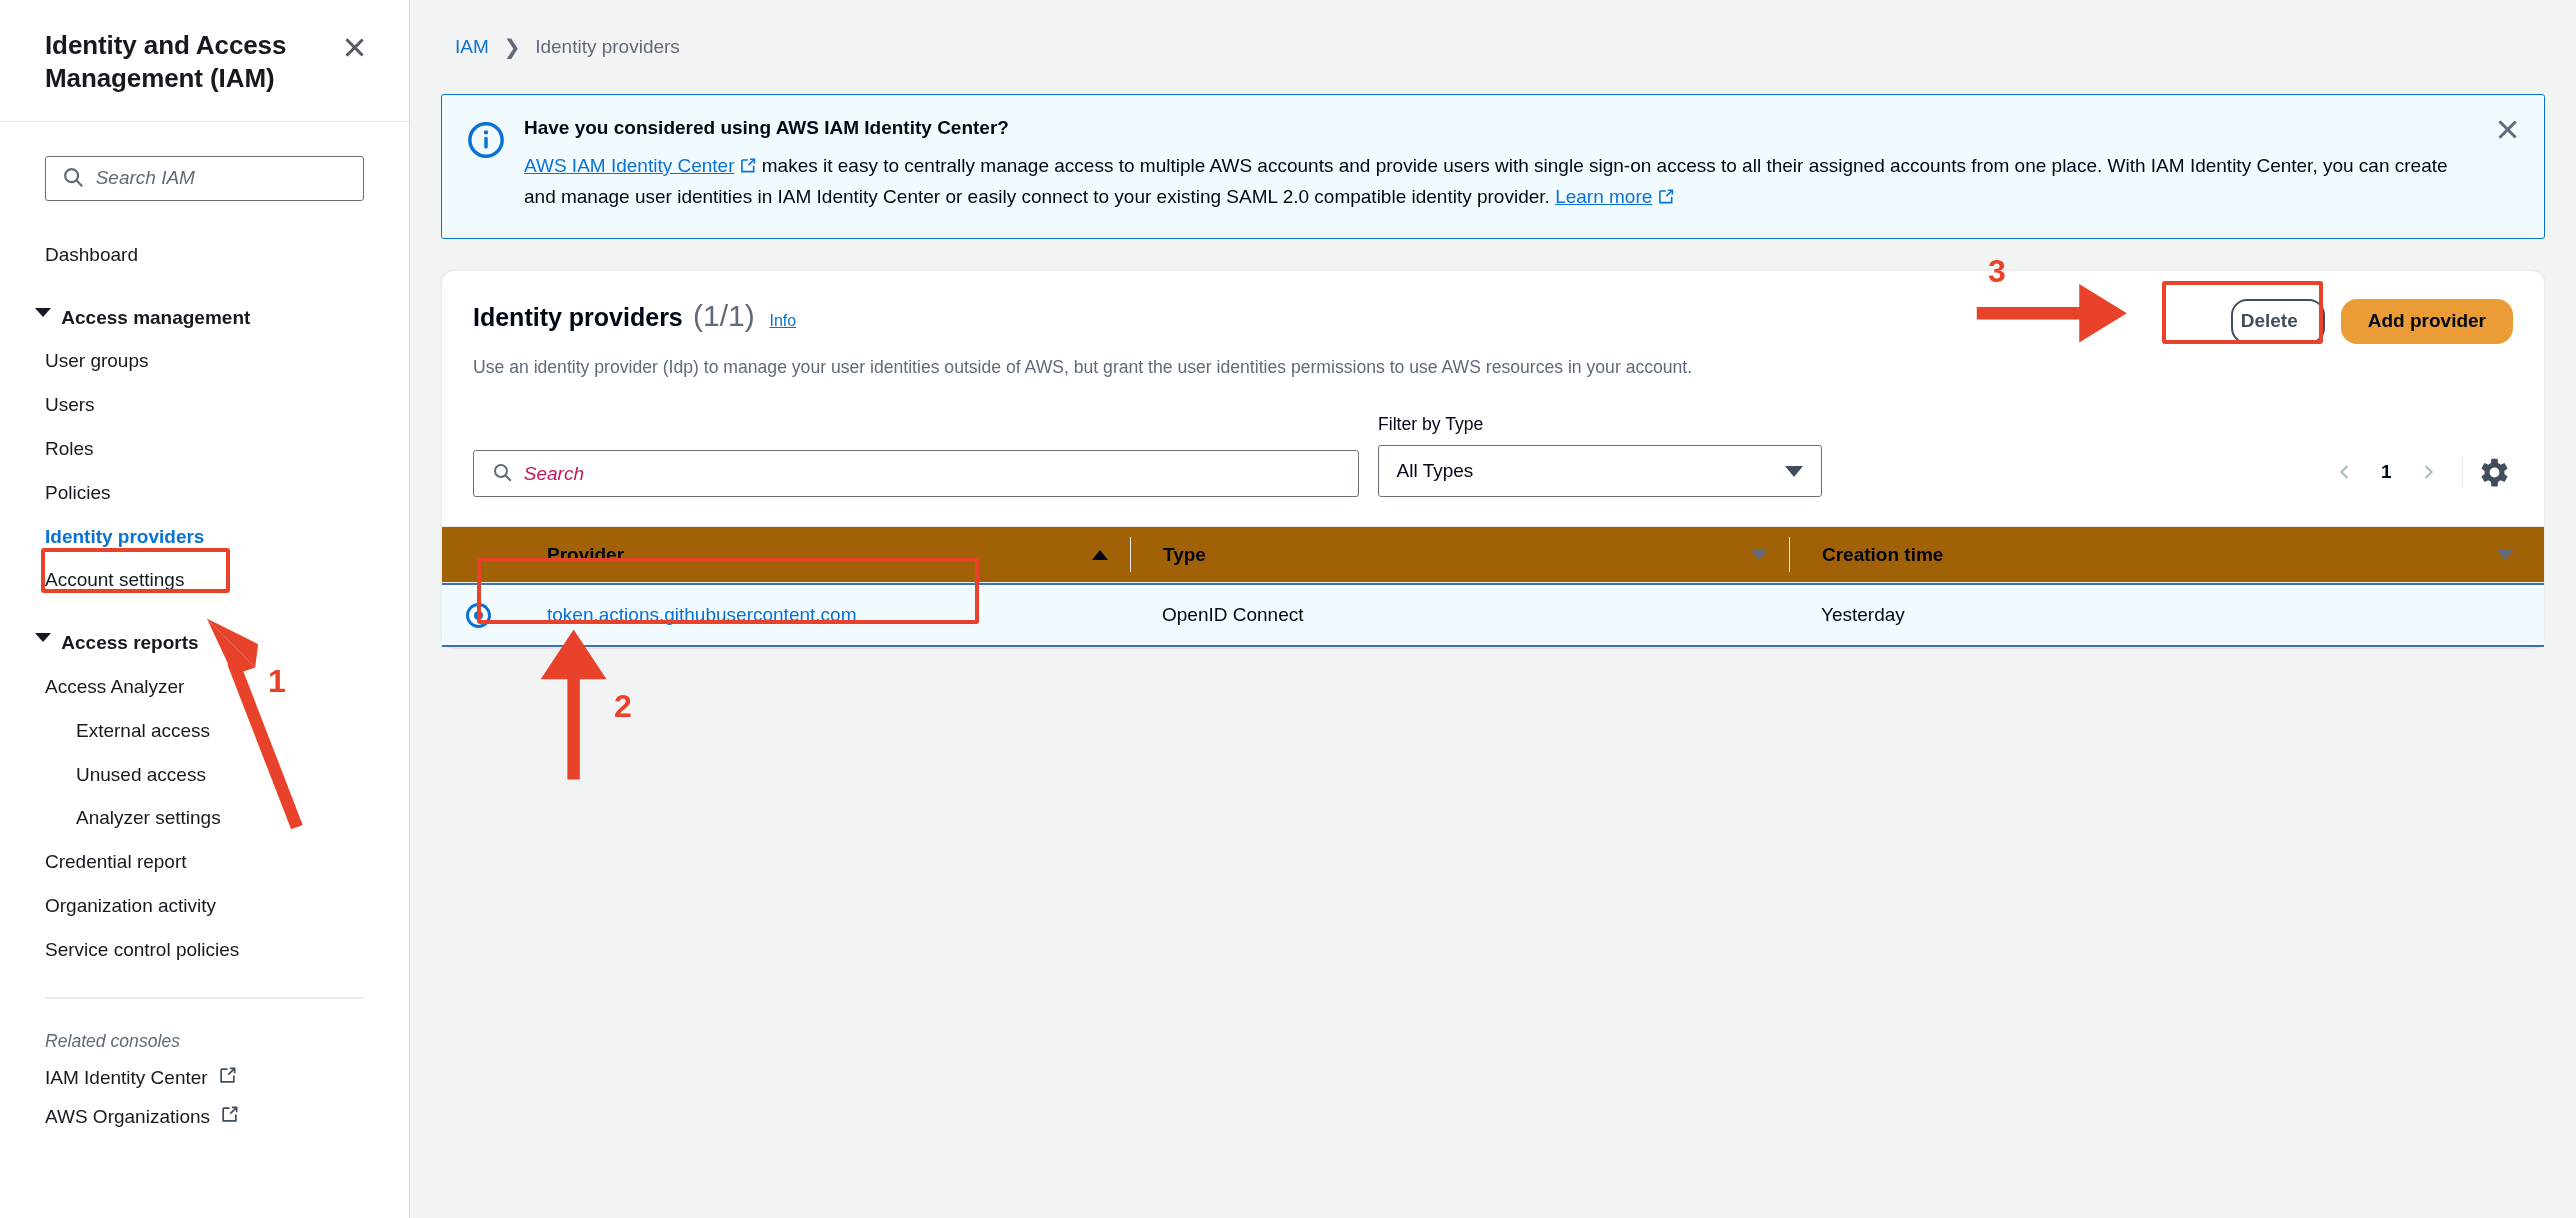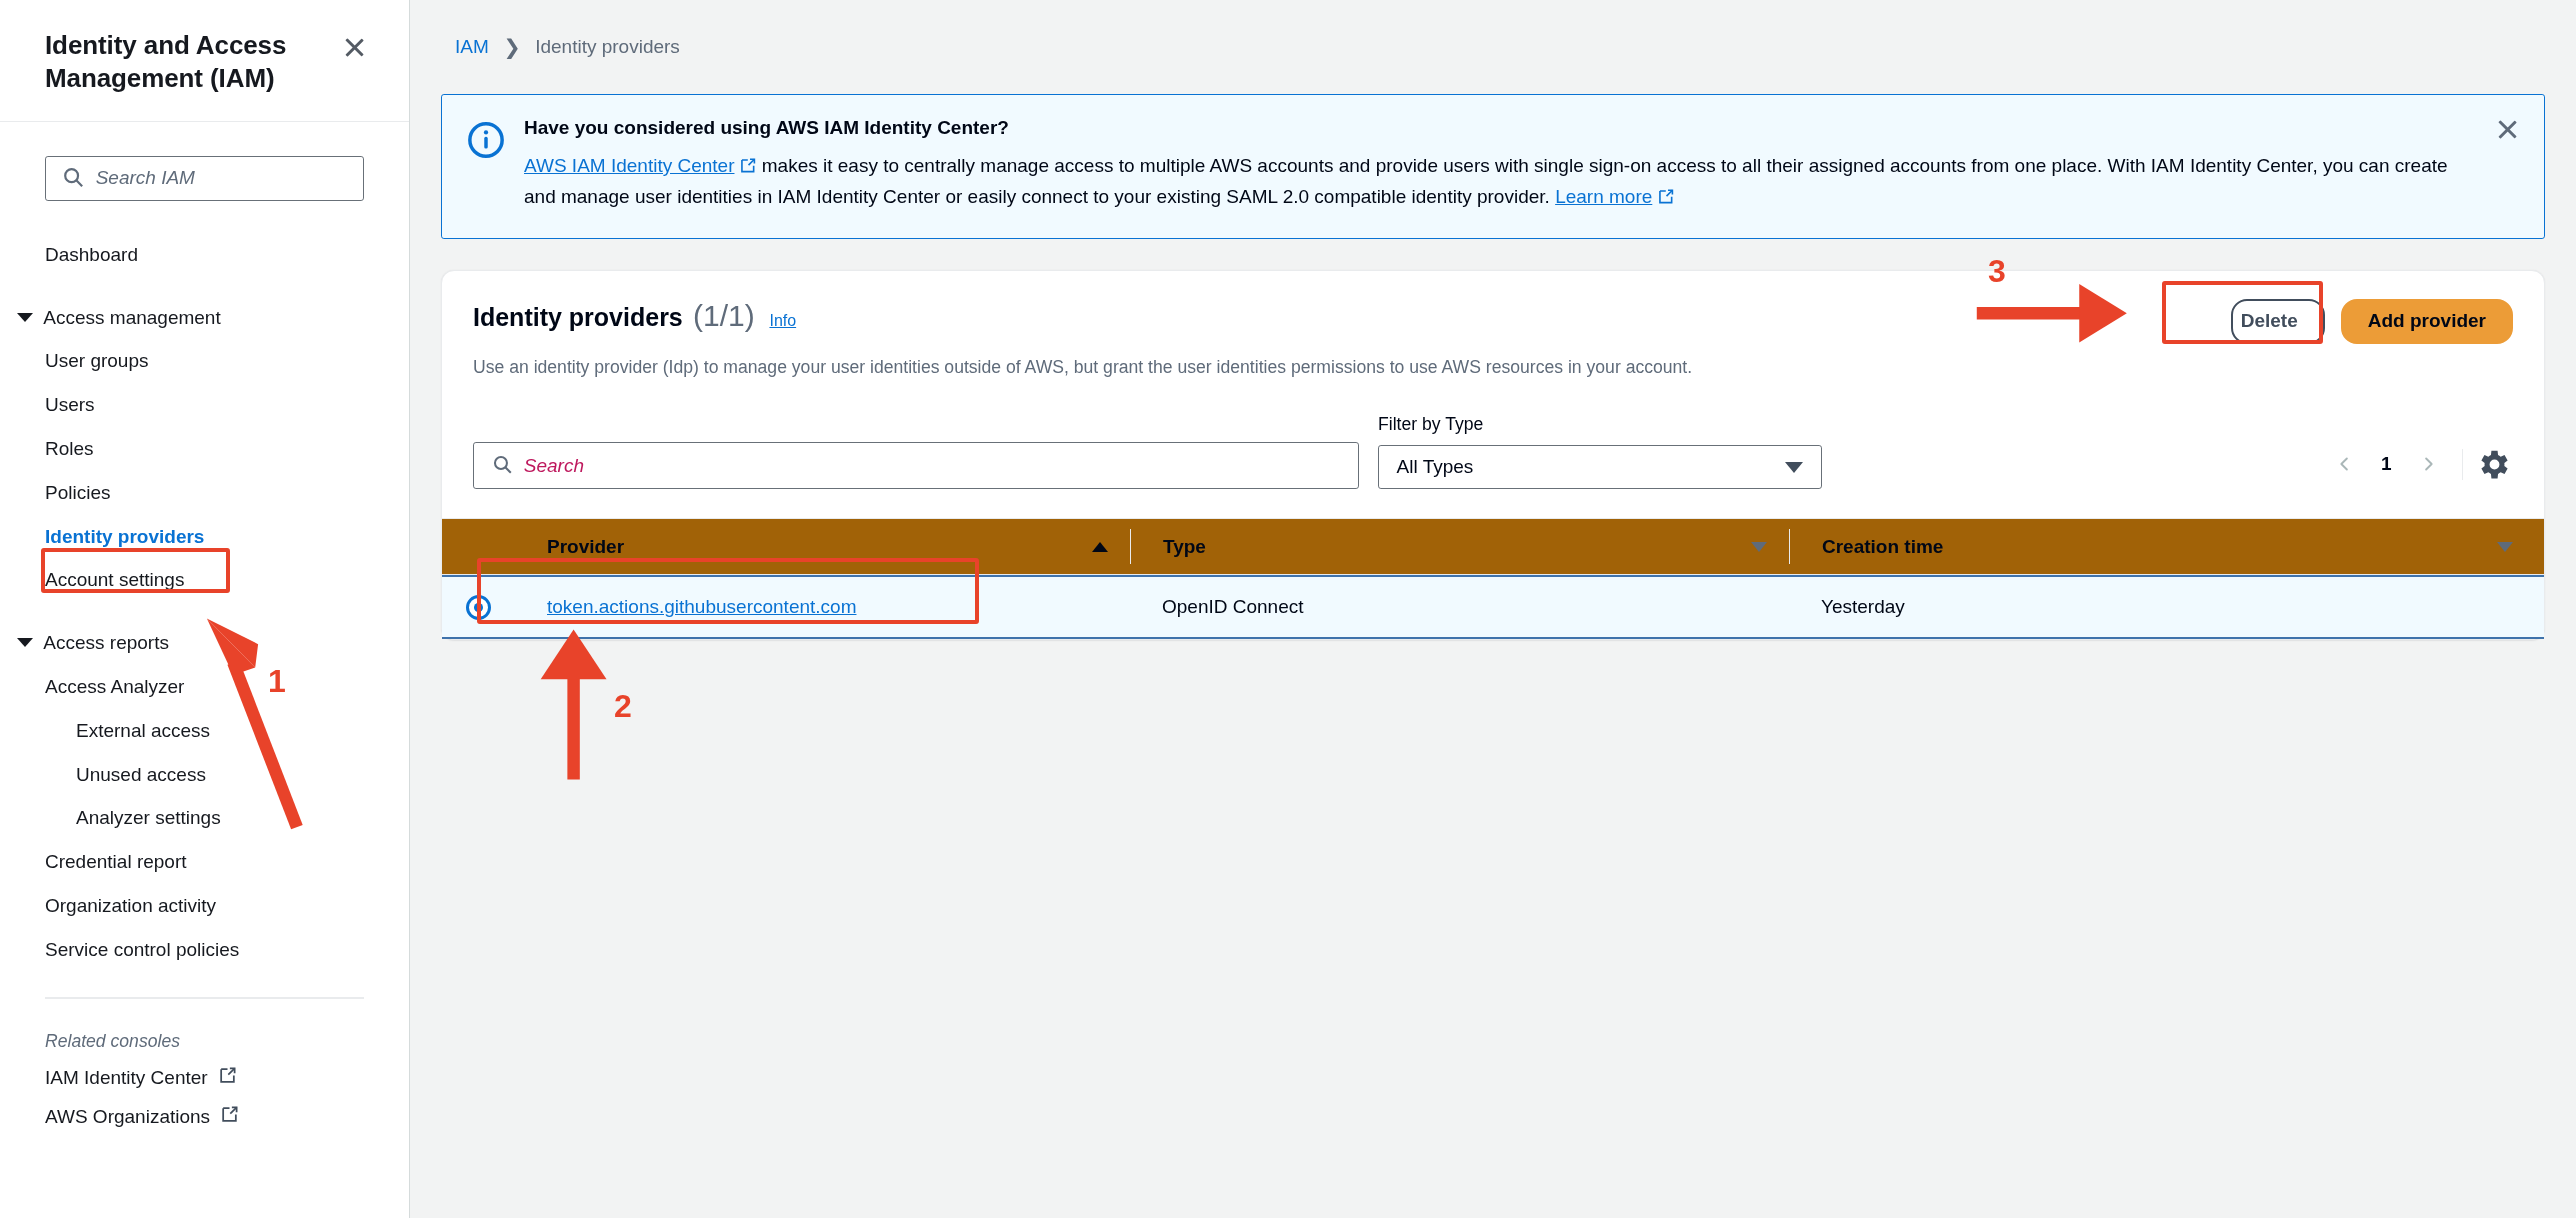--- a/index.html
+++ b/index.html
@@ -48,22 +48,22 @@
   .sb-search .ph {
     font-size: 19px; color: #5f6b7a; font-style: italic;
   }
 
   .sb-nav { padding: 32px 0 0 0; }
   .nav-row {
     font-size: 19px; color: #16191f; line-height: 1;
     padding: 12.4px 45px; cursor: pointer; position: relative;
   }
   .nav-group {
-    font-weight: normal; color: #16191f; display: flex; align-items: center;
-    padding-left: 17px;
+    font-weight: bold; color: #16191f; display: flex; align-items: flex-start;
+    padding-left: 35px;
   }
   .nav-group .caret {
     width: 0; height: 0; border-left: 8px solid transparent;
     border-right: 8px solid transparent; border-top: 9.5px solid #16191f;
     margin-right: 10.3px; flex: 0 0 16px;
   }
   .nav-item { padding-left: 45px; }
   .nav-sub  { padding-left: 76px; }
   .nav-item.active-hl {
     color: #0972d3; font-weight: bold;
@@ -168,21 +168,21 @@
   .search-box {
     flex: 0 0 886px; height: 47px; border: 1.5px solid #687078;
     border-radius: 2.9px; display: flex; align-items: center; padding: 0 17.6px;
     background: #fff;
   }
   .search-box .mag { flex: 0 0 20.5px; margin-right: 11.7px; }
   .search-box .ph { font-size: 19px; color: #be185d; font-style: italic; }
   .select-group { flex: 0 0 444px; }
   .select-label { font-size: 17.6px; color: #000716; margin-bottom: 10.3px; }
   .select-box {
-    height: 44px; border: 1.5px solid #687078; border-radius: 2.9px;
+    height: 52px; border: 1.5px solid #687078; border-radius: 2.9px;
     background: #fff; display: flex; align-items: center;
     justify-content: space-between; padding: 0 17.6px;
   }
   .select-val { font-size: 19px; color: #000716; }
   .select-caret {
     width: 0; height: 0; border-left: 9.5px solid transparent;
     border-right: 9.5px solid transparent; border-top: 11.7px solid #414d5c;
   }
   .pager {
     margin-left: auto; display: flex; align-items: center; gap: 0;

